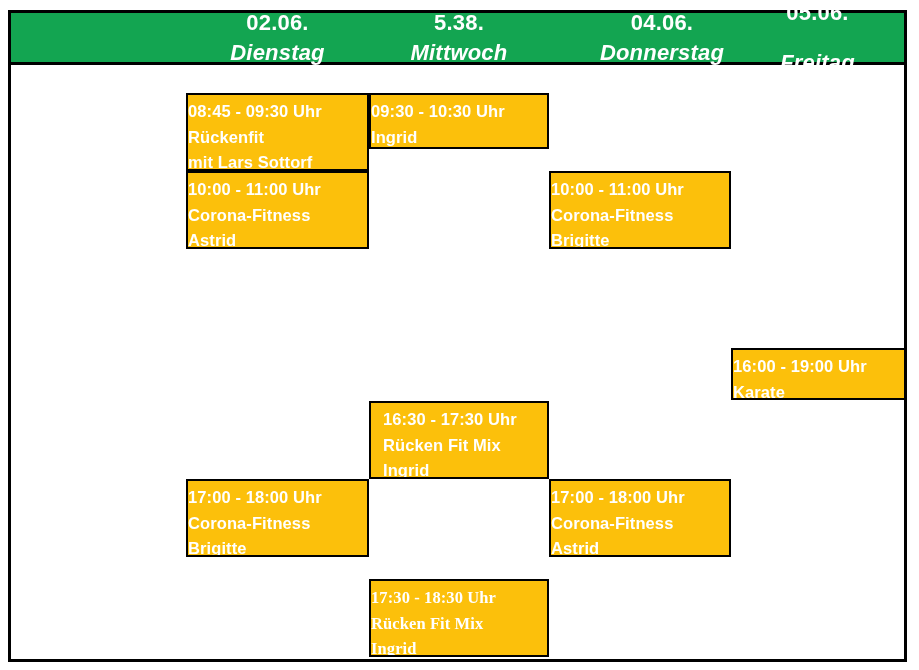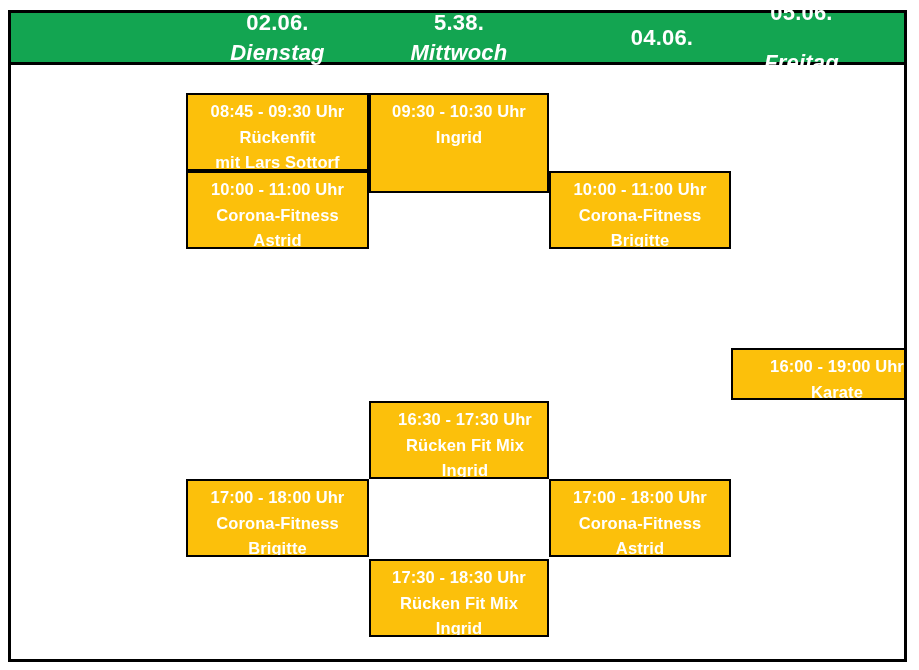--- a/index.html
+++ b/index.html
@@ -52,42 +52,41 @@
     align-items: center;
     letter-spacing: 0.2px;
   }
   .day-header .date { display: block; }
   .day-header .weekday { display: block; font-style: italic; }
 
   
   .col-tue  { left: 175px; width: 183px; }
   .col-wed  { left: 358px; width: 180px; }
   .col-thu  { left: 560px; width: 182px; }
-  .col-fri  { left: 704px; width: 173px; gap: 20px; }
+  .col-fri  { left: 720px; width: 173px; gap: 20px; }
 
   
   #grid-body {
     position: absolute;
     left: 0;
     top: 52px;
     width: 100%;
     bottom: 0;
     overflow: hidden;
   }
 
   
   .event {
     position: absolute;
     background: #fcc00b;
     border: 2px solid #000000;
     box-sizing: border-box;
     color: #ffffff;
     font-size: 16.5px;
     font-weight: bold;
-    text-align: center;
     line-height: 1.56;
     padding-top: 4px;
     overflow: hidden;
     letter-spacing: 0.1px;
   }
   .event .line { display: block; white-space: nowrap; }
   .event .time  { }
   .event .title { }
   .event .trainer { }
 </style>
@@ -103,38 +102,39 @@
       <span class="weekday">Dienstag</span>
     </div>
 
     <div class="day-header col-wed">
       <span class="date">5.38.</span>
       <span class="weekday">Mittwoch</span>
     </div>
 
     <div class="day-header col-thu">
       <span class="date">04.06.</span>
+      <span class="weekday">Donnerstag</span>
     </div>
 
     <div class="day-header col-fri">
       <span class="date">05.06.</span>
       <span class="weekday">Freitag</span>
     </div>
 
   </div>
 
   <div id="grid-body">
 
     <div class="event" style="left:175px; top:28px; width:183px; height:78px;">
       <span class="line time">08:45 - 09:30 Uhr</span>
       <span class="line title">Rückenfit</span>
       <span class="line trainer">mit Lars Sottorf</span>
     </div>
 
-    <div class="event" style="left:358px; top:28px; width:180px; height:100px;">
+    <div class="event" style="left:358px; top:28px; width:180px; height:56px;">
       <span class="line time">09:30 - 10:30 Uhr</span>
       <span class="line trainer">Ingrid</span>
     </div>
 
     <div class="event" style="left:175px; top:106px; width:183px; height:78px;">
       <span class="line time">10:00 - 11:00 Uhr</span>
       <span class="line title">Corona-Fitness</span>
       <span class="line trainer">Astrid</span>
     </div>
 
@@ -160,20 +160,20 @@
       <span class="line title">Corona-Fitness</span>
       <span class="line trainer">Brigitte</span>
     </div>
 
     <div class="event" style="left:538px; top:414px; width:182px; height:78px;">
       <span class="line time">17:00 - 18:00 Uhr</span>
       <span class="line title">Corona-Fitness</span>
       <span class="line trainer">Astrid</span>
     </div>
 
-    <div class="event" style="left:358px; top:494px; width:180px; height:78px;">
+    <div class="event" style="left:358px; top:514px; width:180px; height:78px;font-family:Liberation Serif, serif;">
       <span class="line time">17:30 - 18:30 Uhr</span>
       <span class="line title">Rücken Fit Mix</span>
       <span class="line trainer">Ingrid</span>
     </div>
 
   </div>
 </div>
 
 </body></html>

